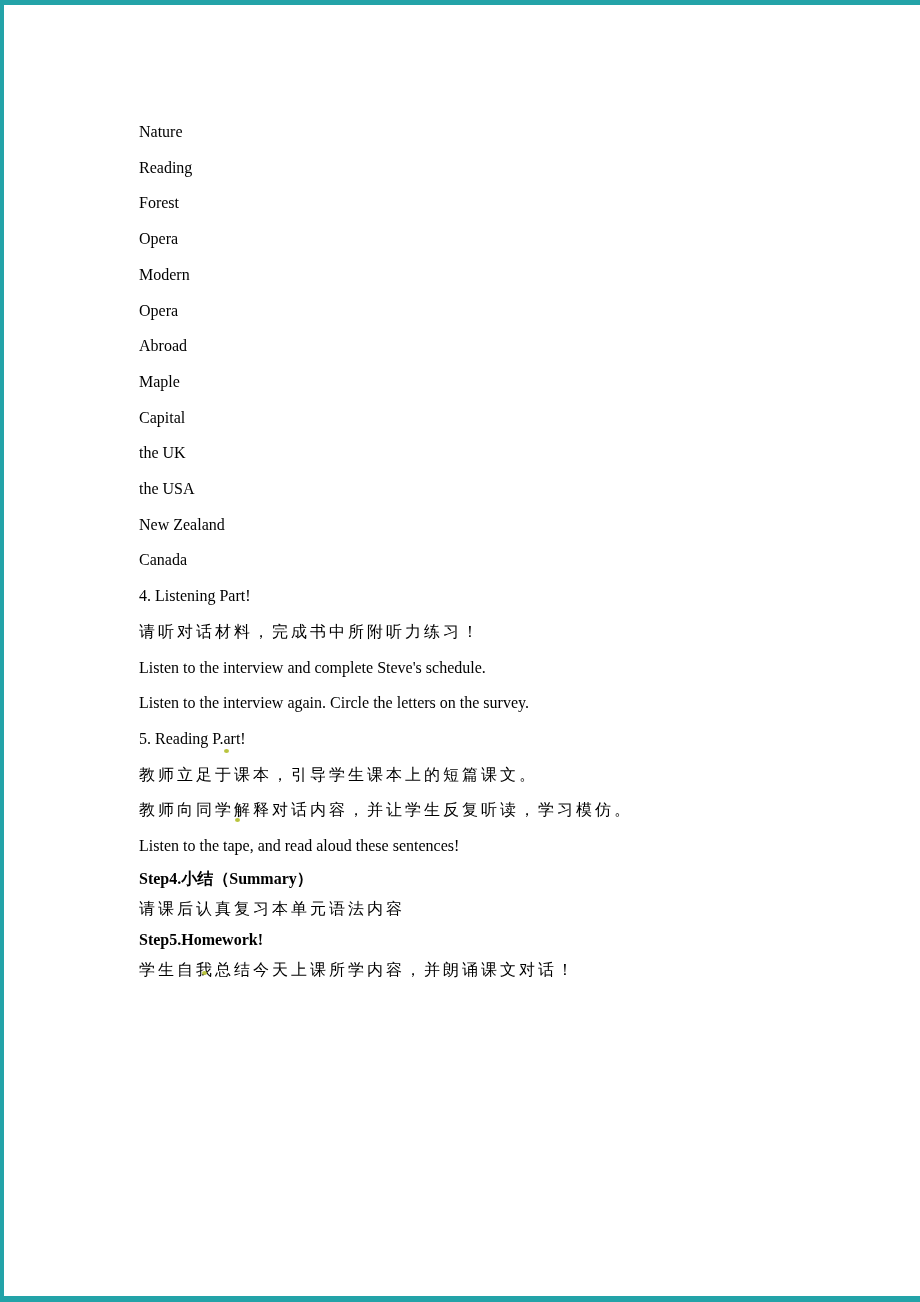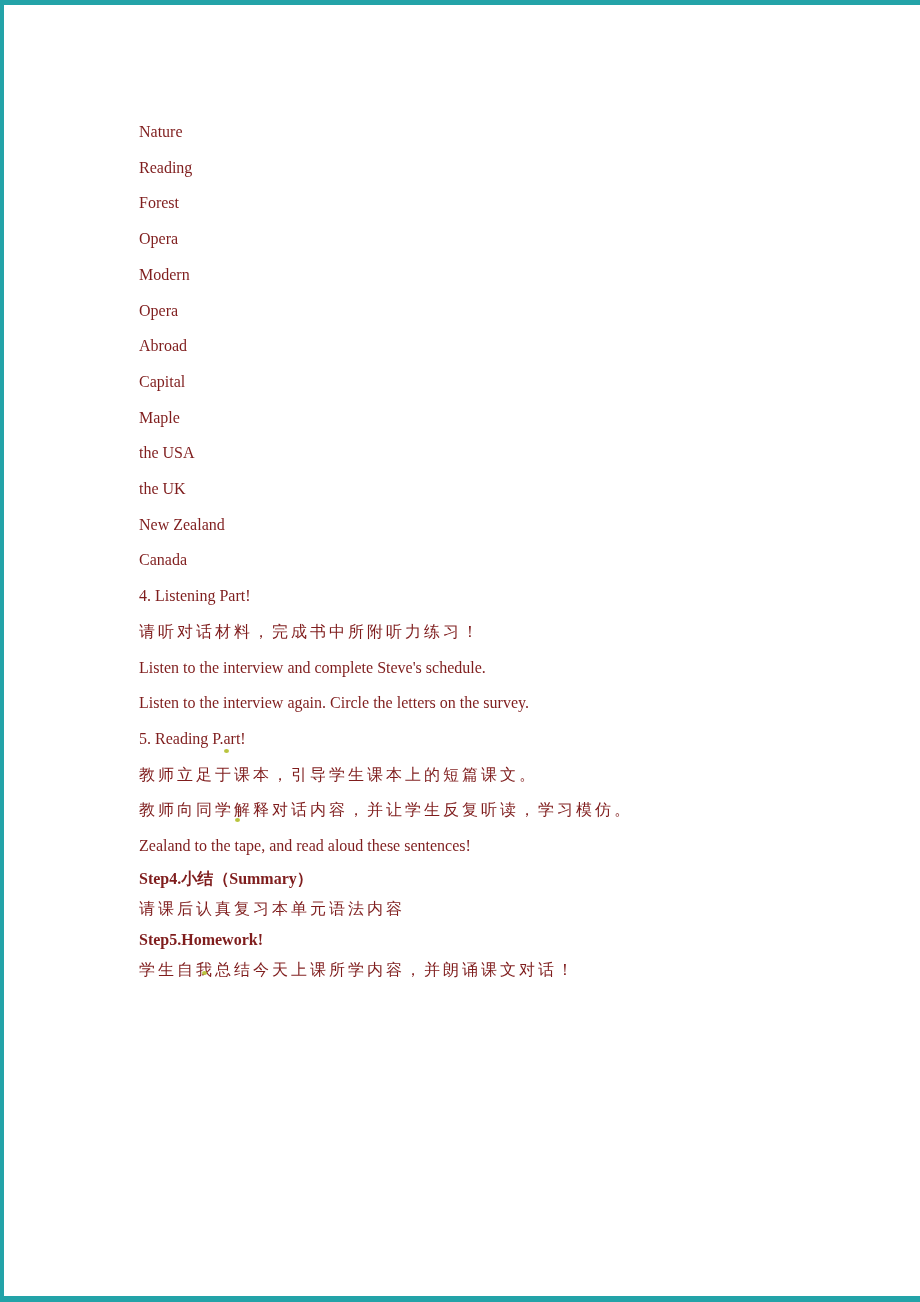--- a/index.html
+++ b/index.html
@@ -38,46 +38,46 @@
   .speck {
     position: absolute;
     width: 5px;
     height: 4px;
     border-radius: 50%;
   }
 </style>
 </head>
 <body>
 
-<div class="page" style="background: rgb(255, 255, 255); color: #7f1d1d;">
+<div class="page" style="background: rgb(255, 255, 255); color: #000000;">
   <div class="edge edge-top" style="background: rgb(35, 163, 168);"></div>
   <div class="edge edge-left" style="background: rgb(35, 163, 168);"></div>
   <div class="edge edge-bottom" style="background: rgb(35, 163, 168);"></div>
   <div class="doc" id="doc-body">
       <p class="para">Nature</p>
       <p class="para">Reading</p>
       <p class="para">Forest</p>
       <p class="para">Opera</p>
       <p class="para">Modern</p>
       <p class="para">Opera</p>
       <p class="para">Abroad</p>
+      <p class="para">Maple</p>
       <p class="para">Capital</p>
-      <p class="para">Maple</p>
+      <p class="para">the UK</p>
       <p class="para">the USA</p>
-      <p class="para">the UK</p>
       <p class="para">New Zealand</p>
       <p class="para">Canada</p>
       <p class="para">4. Listening Part!</p>
       <p class="para cn">请听对话材料，完成书中所附听力练习！</p>
       <p class="para">Listen to the interview and complete Steve's schedule.</p>
       <p class="para">Listen to the interview again. Circle the letters on the survey.</p>
       <p class="para">5. Reading P.art!</p>
       <p class="para cn">教师立足于课本，引导学生课本上的短篇课文。</p>
       <p class="para cn">教师向同学解释对话内容，并让学生反复听读，学习模仿。</p>
-      <p class="para">Zealand to the tape, and read aloud these sentences!</p>
+      <p class="para">Listen to the tape, and read aloud these sentences!</p>
       <p class="para tight bold">Step4.小结（Summary）</p>
       <p class="para tight cn">请课后认真复习本单元语法内容</p>
       <p class="para tight bold">Step5.Homework!</p>
       <p class="para tight cn">学生自我总结今天上课所学内容，并朗诵课文对话！</p>
     </div>
 <div class="speck" style="left: 224px; top: 749px; background: rgb(185, 196, 62);"></div>
     <div class="speck" style="left: 235px; top: 818px; background: rgb(185, 196, 62);"></div>
     <div class="speck" style="left: 202px; top: 971px; background: rgb(185, 196, 62);"></div>
   </div>
 

